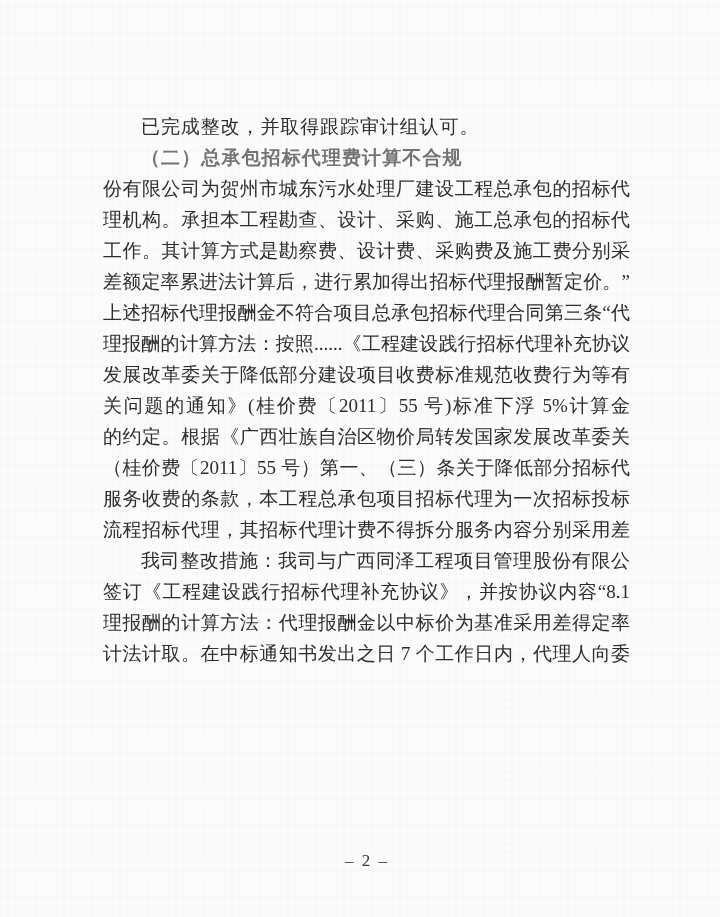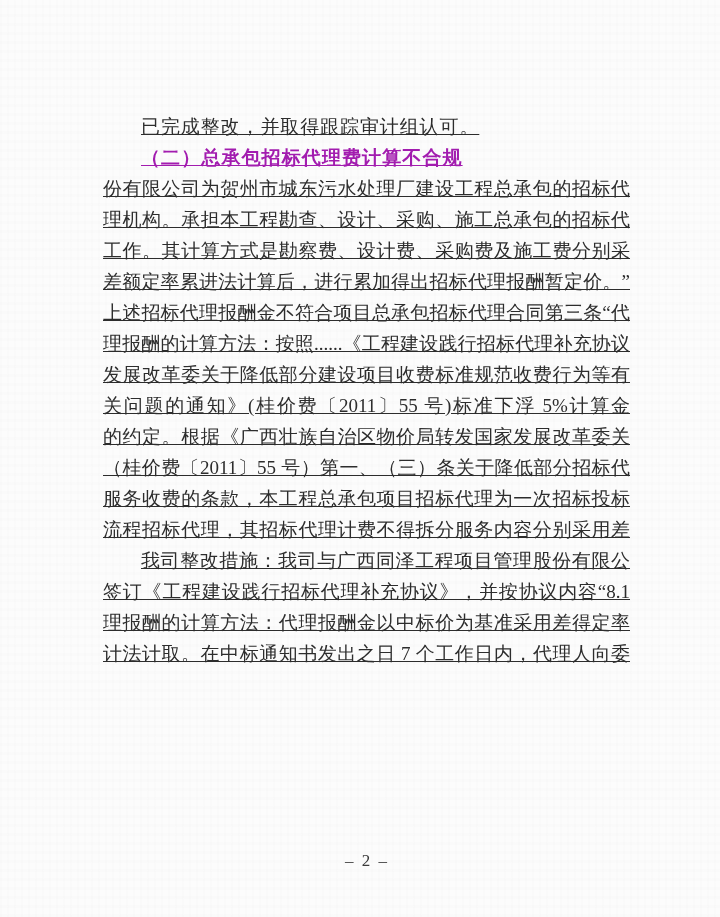--- a/index.html
+++ b/index.html
@@ -32,36 +32,35 @@
     left: 103px;
     top: 111px;
     width: 527px;
   }
   .line {
     height: 31px;
     line-height: 31px;
     font-size: 19px;
     letter-spacing: 0.9px;
     white-space: nowrap;
-    text-decoration: underline;
   }
   .line.justify {
     white-space: normal;
     letter-spacing: 0;
     text-align: justify;
     text-align-last: justify;
     overflow: hidden;
   }
   .line.indent {
     padding-left: 38px;
   }
   .line.bold {
     font-weight: 700;
     letter-spacing: 1.1px;
-    color: #a21caf;
+    color: #737373;
   }
   .footer {
     position: absolute;
     top: 849px;
     left: 367px;
     transform: translateX(-50%);
     font-size: 17px;
     line-height: 24px;
     letter-spacing: 2px;
     color: #3a3a3a;

